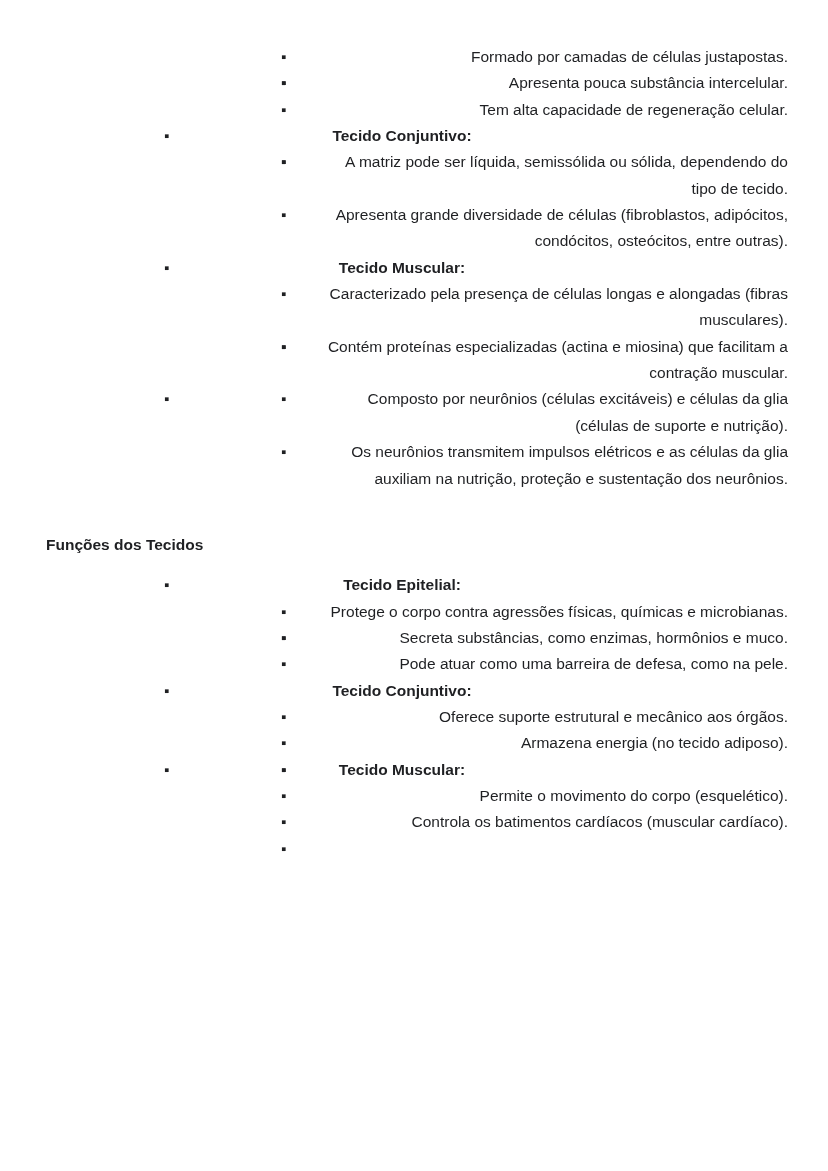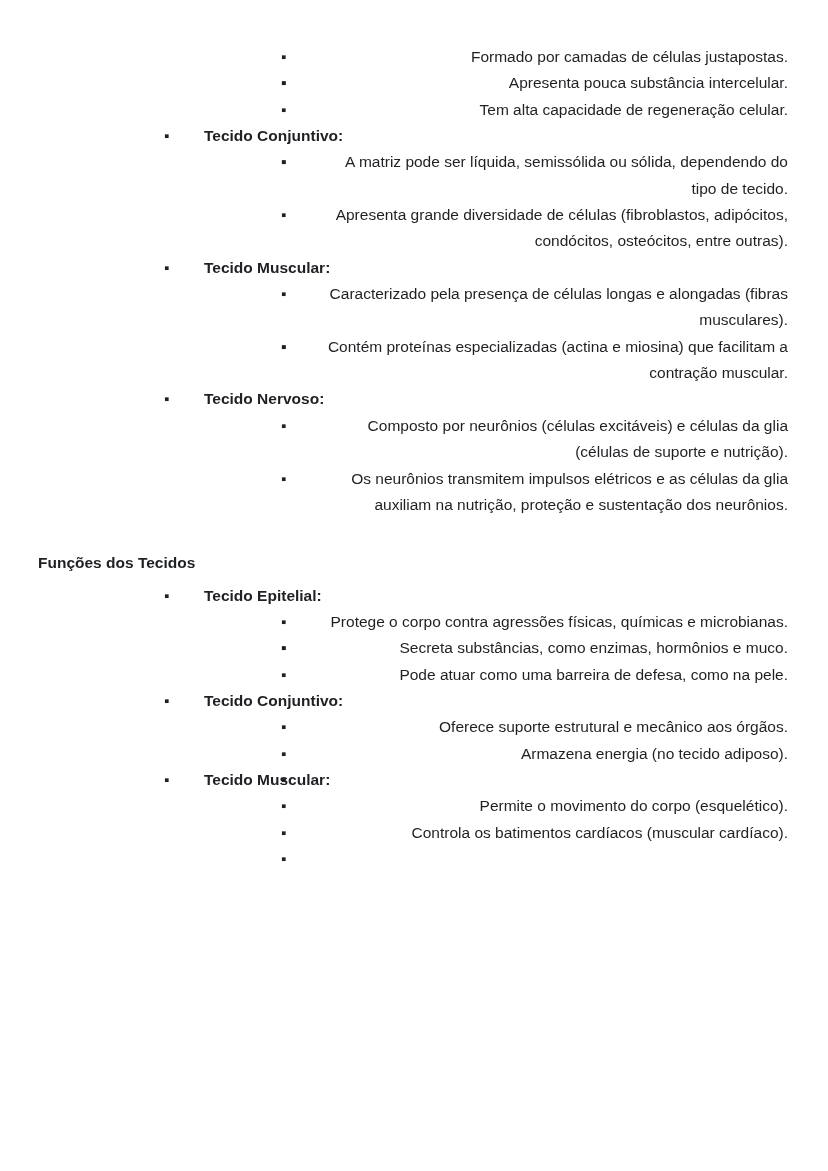--- a/index.html
+++ b/index.html
@@ -22,21 +22,21 @@
     background: #ffffff;
   }
   .doc-body {
     font-size: 15.5px;
     line-height: 1.70;
   }
 
   .section-title {
     font-weight: bold;
     font-size: 15.5px;
-    margin: 6px;
+    margin: 14px;
     padding-left: 16px;
   }
   .spacer {
     height: 26px;
   }
 
   
   .item {
     position: relative;
   }
@@ -46,22 +46,22 @@
     line-height: 1.70;
     color: #1f2023;
   }
   .item .text {
     display: block;
   }
 
   
   .item-l1 .bullet { left: 148px; }
   .item-l1 .text {
-    margin-left: 188px;
     font-weight: bold;
+    text-align: center;
   }
 
   
   .item-l2 {
     padding-left: 229px;
   }
   .item-l2 .bullet { left: 265px; }
   .item-l2 .text {
     text-indent: 76px;
     margin-left: 0;
@@ -113,21 +113,20 @@
       </div>
       <div class="item item-l2">
         <span class="bullet">▪</span>
       </div>
       <div class="item item-l2">
         <span class="bullet">▪</span>
         <span class="text">Contém proteínas especializadas (actina e miosina) que facilitam a contração muscular.</span>
       </div>
       <div class="item item-l1">
         <span class="bullet">▪</span>
-        <span class="text">Tecido Nervoso:</span>
       </div>
       <div class="item item-l2">
         <span class="bullet">▪</span>
         <span class="text">Composto por neurônios (células excitáveis) e células da glia (células de suporte e nutrição).</span>
       </div>
       <div class="item item-l2">
         <span class="bullet">▪</span>
         <span class="text">Os neurônios transmitem impulsos elétricos e as células da glia auxiliam na nutrição, proteção e sustentação dos neurônios.</span>
       </div>
       <div class="spacer"></div>

